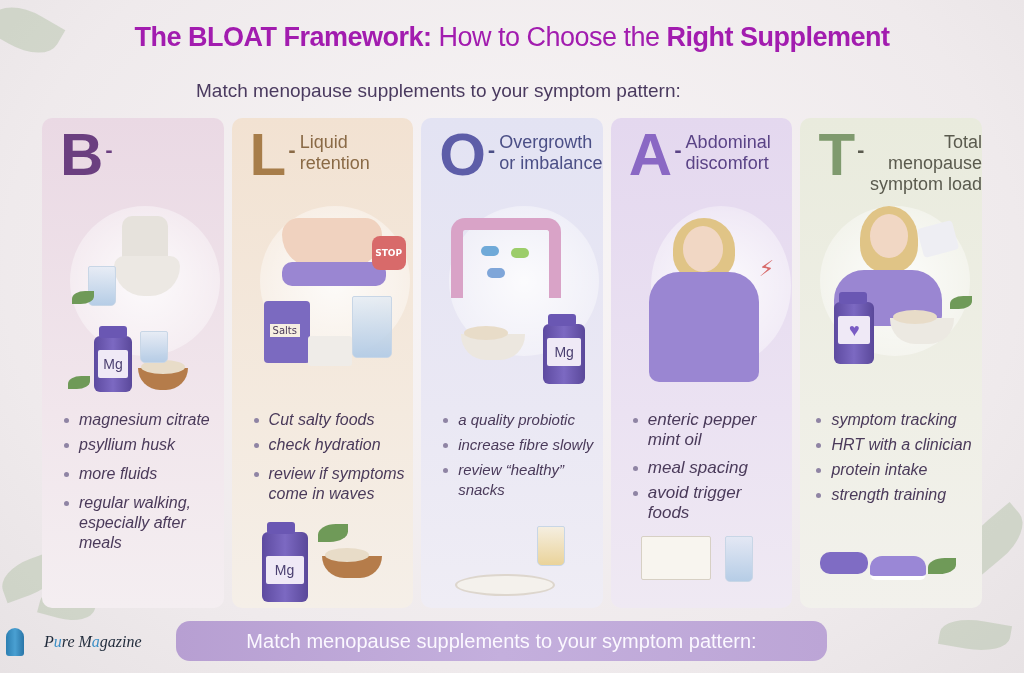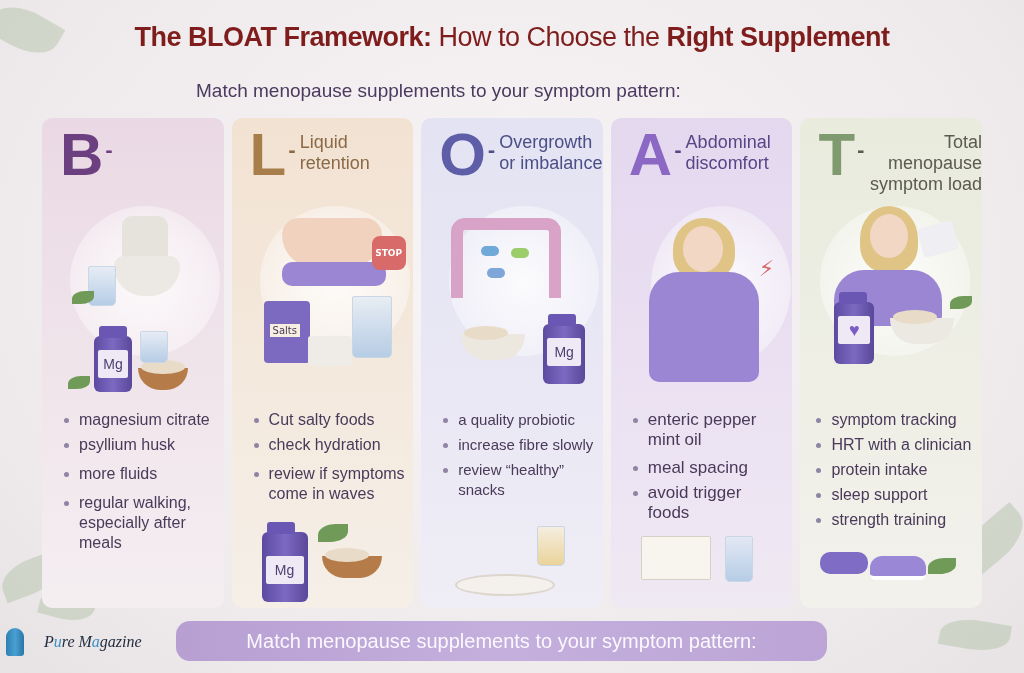--- a/index.html
+++ b/index.html
@@ -6,21 +6,21 @@
   html, body { width: 1024px; height: 673px; overflow: hidden; }
   body {
     font-family: "DejaVu Sans", sans-serif;
     background: radial-gradient(ellipse at 50% 40%, #f8f5f6 0%, #efeaec 70%, #e7e2e4 100%);
     position: relative;
     color: #4a3a5a;
   }
   .leaf-deco { position: absolute; border-radius: 60% 0 60% 0; opacity: 0.35; background: #9fb48f; }
   .title {
     position: absolute; top: 22px; left: 0; width: 1024px; text-align: center;
-    font-family: "Liberation Sans", sans-serif; font-size: 27px; color: #7f1d1d; letter-spacing: -0.5px;
+    font-family: "Liberation Sans", sans-serif; font-size: 27px; color: #a21caf; letter-spacing: -0.5px;
   }
   .title b { font-weight: 700; }
   .title span.light { font-weight: 400; }
   .subtitle {
     position: absolute; top: 80px; left: 196px;
     font-family: "Liberation Sans", sans-serif; font-size: 19px; color: #4a3a5f;
   }
   .columns { position: absolute; top: 118px; left: 42px; width: 940px; height: 490px; display: flex; gap: 8px; }
   .col { flex: 1; border-radius: 10px; position: relative; overflow: hidden; }
   .col-b { background: linear-gradient(180deg, #ead9e4 0%, #f1e6ec 60%, #f4eef1 100%); }
@@ -47,21 +47,21 @@
     font-family: "Liberation Sans", sans-serif; font-size: 14px; color: #4a3f70; text-align: center; line-height: 28px; }
   .bowl { position: absolute; width: 50px; height: 22px; border-radius: 0 0 25px 25px; background: #b57c4a; }
   .bowl::before { content: ""; position: absolute; top: -8px; left: 3px; width: 44px; height: 14px; border-radius: 50%; background: #e8dcc8; }
   .glass { position: absolute; width: 28px; height: 40px; border-radius: 2px 2px 5px 5px; background: linear-gradient(180deg, rgba(220,232,245,0.6), #b6cde6); border: 1px solid #c8d6e6; }
   .leaf { position: absolute; width: 22px; height: 13px; border-radius: 60% 0 60% 0; background: #6f9a58; }
   .shirt { position: absolute; background: #9a86d2; border-radius: 30px 30px 10px 10px; }
   .face { position: absolute; border-radius: 50%; background: #f1d7c4; }
   .hair { position: absolute; border-radius: 50% 50% 40% 40%; background: #e0c486; }
   .bullets { position: absolute; left: 20px; right: 8px; top: 292px; list-style: none;
     font-family: "Liberation Sans", sans-serif; font-size: 16px; color: #4a3a5a; }
-  .bullets li { position: relative; padding-left: 17px; margin-bottom: 5px; line-height: 20px; }
+  .bullets li { position: relative; padding-left: 17px; margin-bottom: 5px; line-height: 20px; font-style: italic; }
   .bullets li::before { content: ""; position: absolute; left: 2px; top: 8px; width: 5px; height: 5px; border-radius: 50%; background: #8f84a4; }
   .col-a .bullets li { font-size: 17px; }
   .bottom-bar {
     position: absolute; top: 621px; left: 176px; width: 651px; height: 40px; border-radius: 14px;
     background: linear-gradient(90deg, #b79fd2, #c4afdd 50%, #bca5d6);
     color: #fbf8ff; font-family: "Liberation Sans", sans-serif; font-size: 20px;
     text-align: center; line-height: 40px;
   }
   .logo { position: absolute; left: 6px; top: 628px; display: flex; align-items: center; gap: 20px; }
   .logo-mark { width: 18px; height: 28px; border-radius: 9px 9px 3px 3px; background: linear-gradient(90deg,#2c7fb2,#4aa0d2,#2a76a8); }
@@ -204,21 +204,20 @@
       <div class="bowl" style="left:80px;top:112px;width:64px;height:26px;background:#ece9e2;"></div>
       <div class="leaf" style="left:140px;top:90px;"></div>
       <div style="position:absolute;left:10px;top:346px;width:48px;height:22px;background:#7f6cc4;border-radius:10px;"></div>
       <div style="position:absolute;left:60px;top:350px;width:56px;height:24px;background:#9a87d6;border-radius:12px 12px 6px 6px;border-bottom:4px solid #fff;"></div>
       <div class="leaf" style="left:118px;top:352px;width:28px;height:16px;"></div>
     </div>
     <ul class="bullets" style="left:14px">
       <li>symptom tracking</li>
       <li>HRT with a clinician</li>
       <li>protein intake</li>
-      <li>sleep support</li>
       <li>strength training</li>
     </ul>
   </section>
 </div>
 
 <div class="logo">
   <div class="logo-mark"></div>
   <div class="logo-text"><span>P</span><span class="acc">u</span><span>re M</span><span class="acc">a</span><span>gazine</span></div>
 </div>
 

